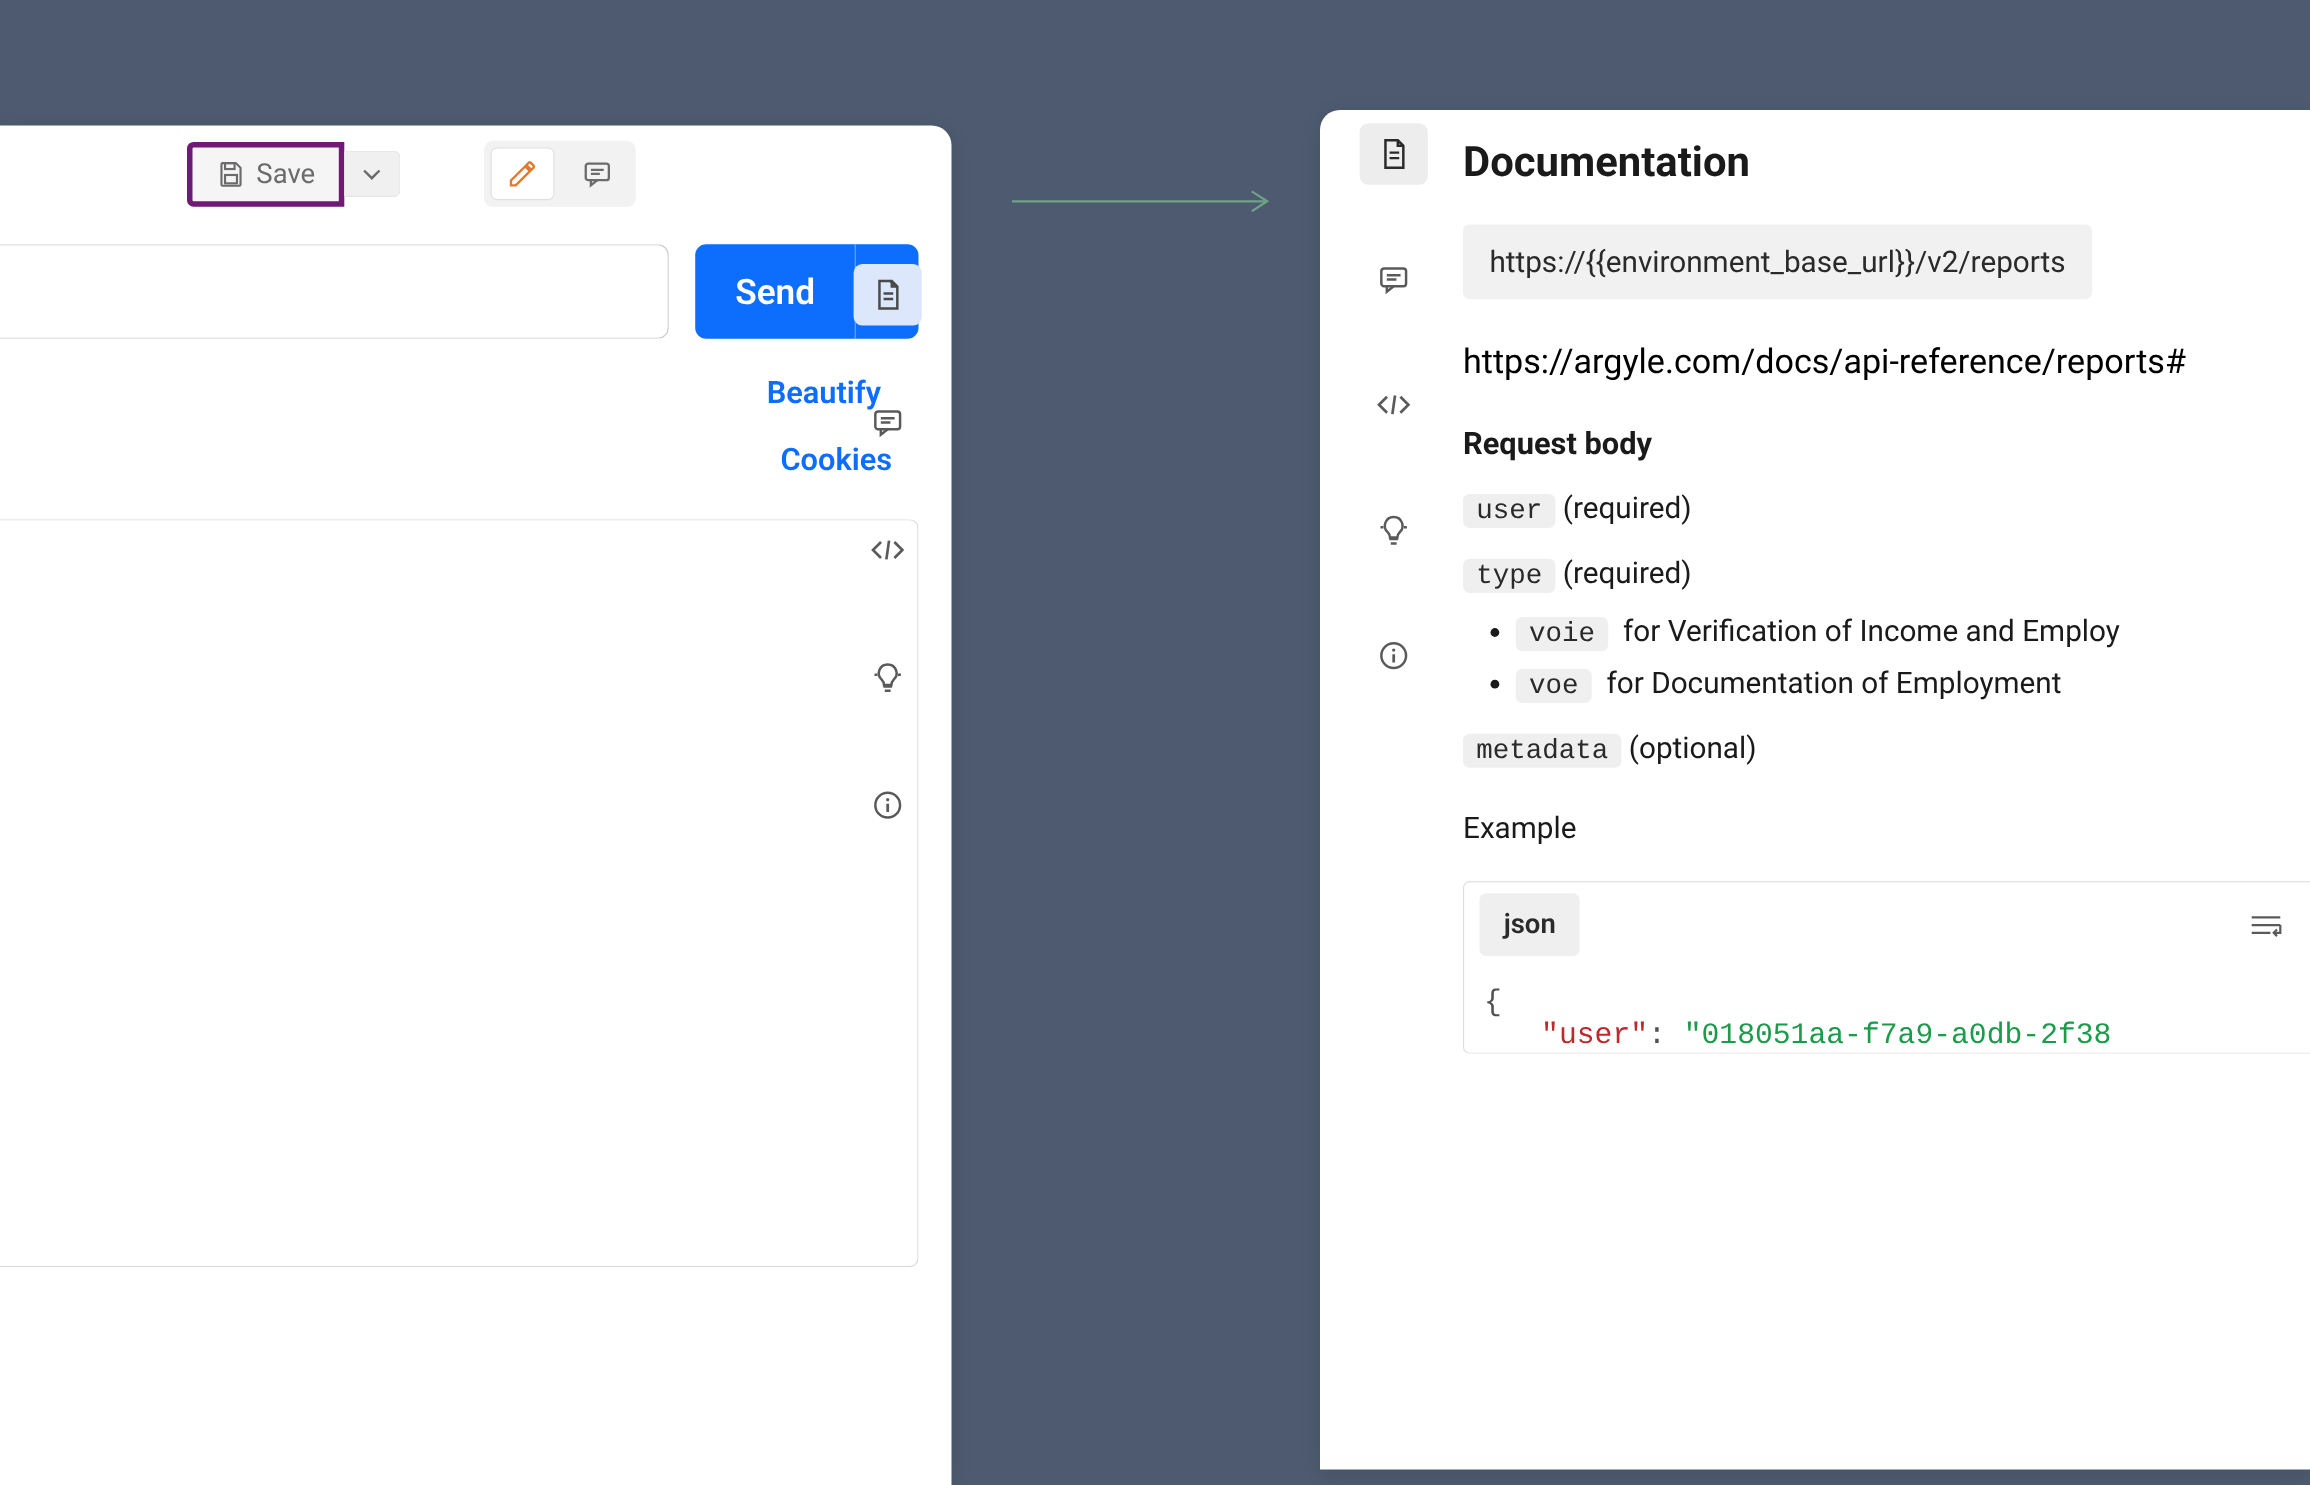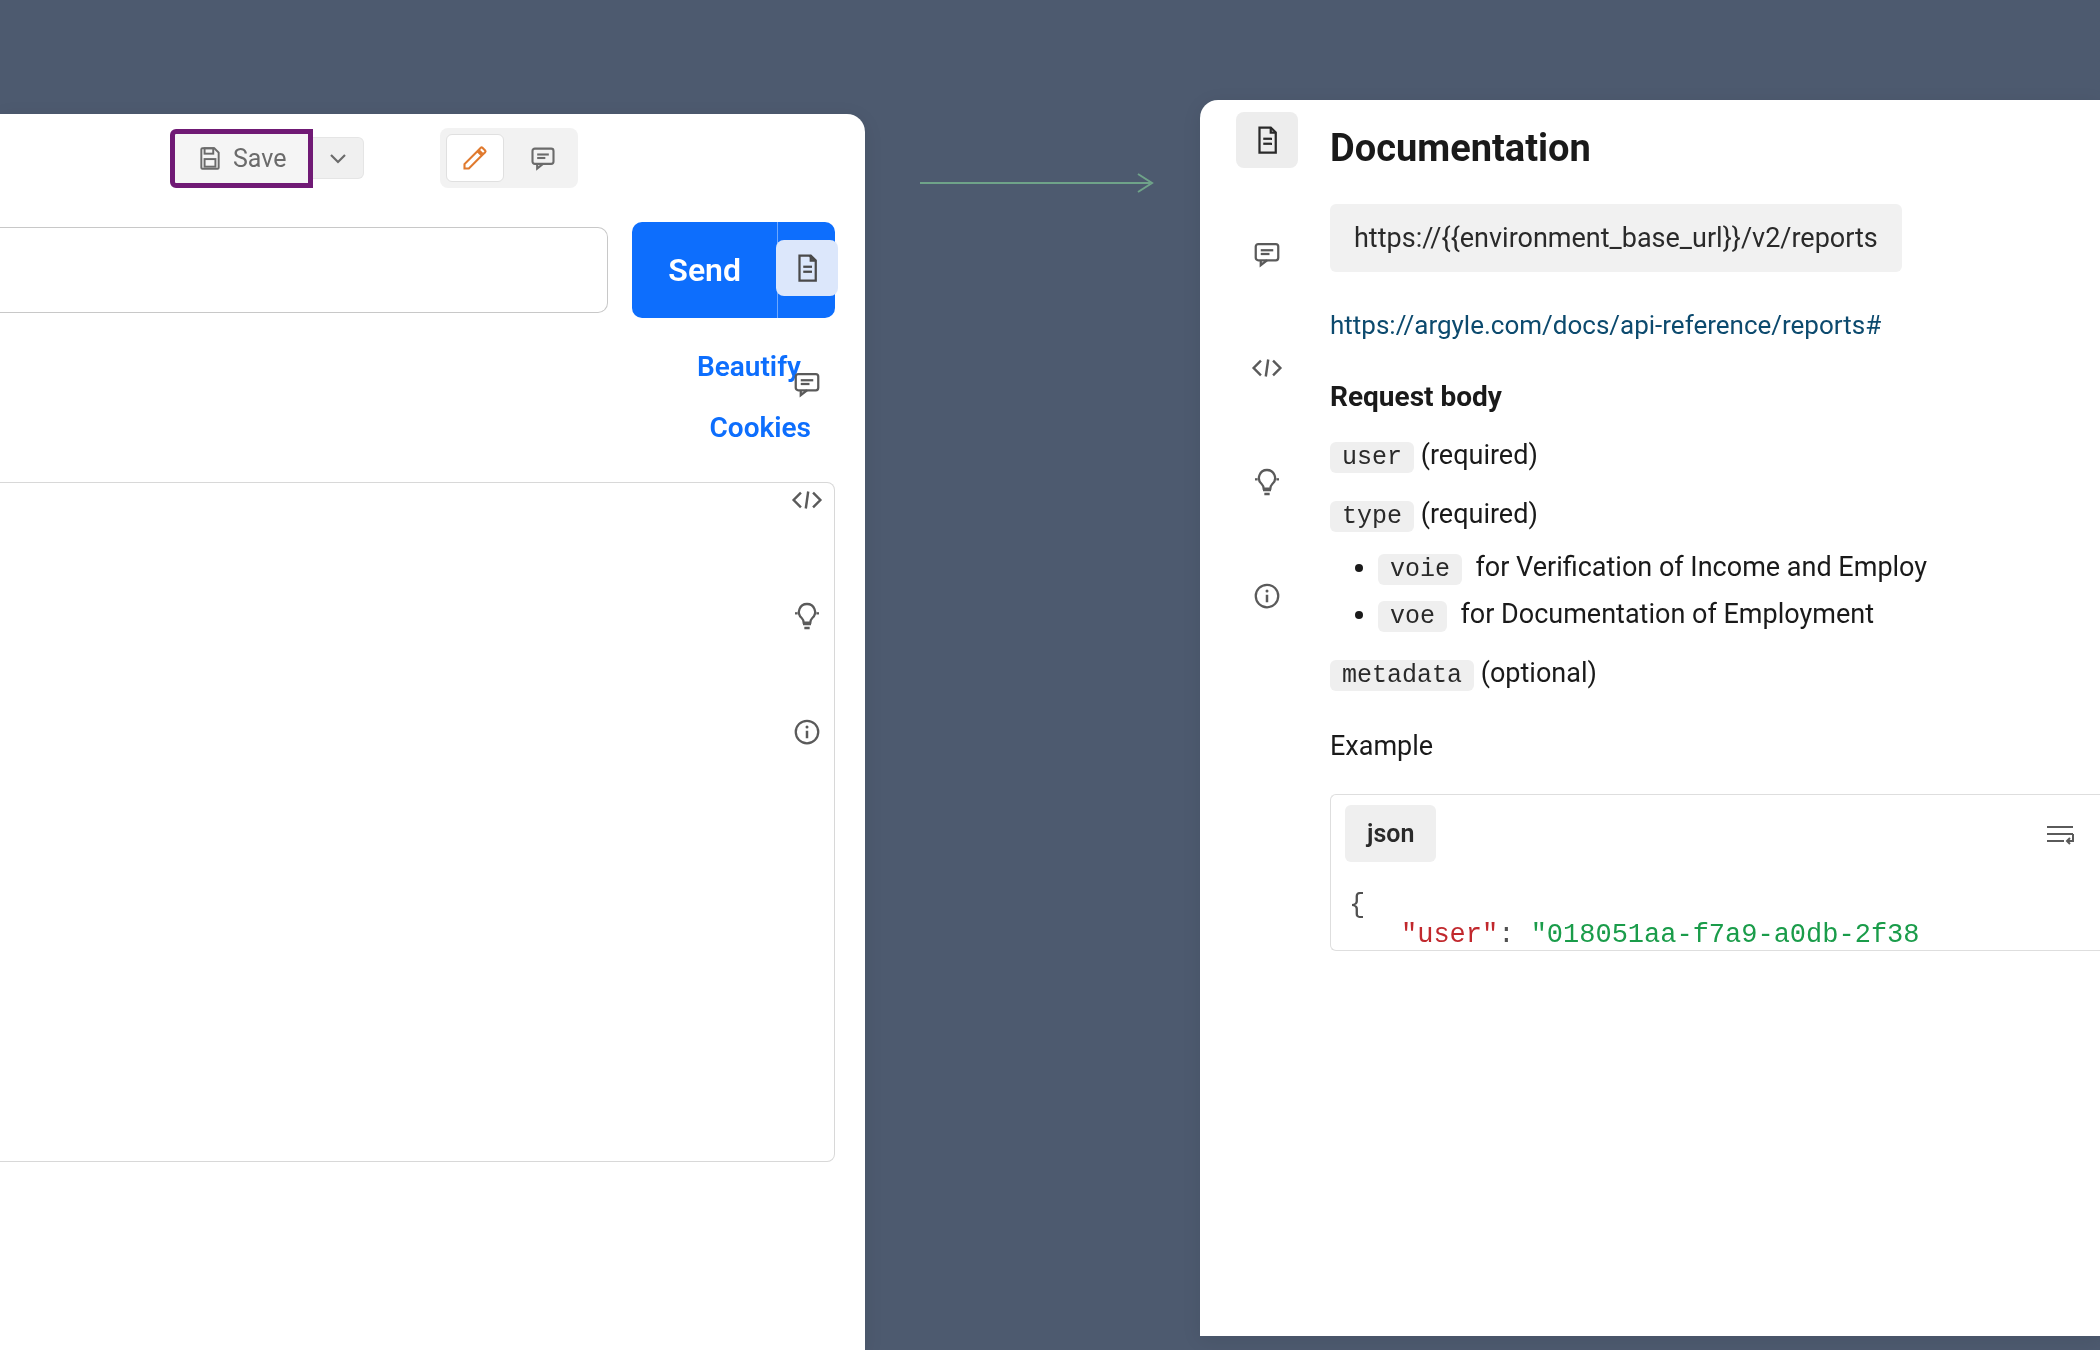--- a/index.html
+++ b/index.html
@@ -112,21 +112,21 @@
   border: 1px solid #c8c8c8;
   border-left: none;
   border-radius: 0 10px 10px 0;
   background: #fff;
 }
 .send-group {
   display: flex;
   background: #0d6efd;
   border-radius: 10px;
   overflow: hidden;
-  height: 96px;
+  height: 86px;
 }
 .send-btn {
   display: flex;
   align-items: center;
   justify-content: center;
   padding: 0 36px;
   color: #fff;
   font-size: 32px;
   font-weight: 600;
   cursor: pointer;
@@ -219,22 +219,22 @@
   background: #f1f1f1;
   border-radius: 6px;
   padding: 18px 24px;
   font-size: 27px;
   color: #2a2a2a;
   font-family: inherit;
 }
 .doc-link {
   display: block;
   margin-top: 38px;
-  color: #0c4a6e;
-  font-size: 26px;
+  color: #000000;
+  font-size: 31px;
   text-decoration: none;
   white-space: nowrap;
   overflow: hidden;
 }
 .section-head {
   margin-top: 40px;
   font-size: 28px;
   font-weight: 700;
   color: #1a1a1a;
 }

